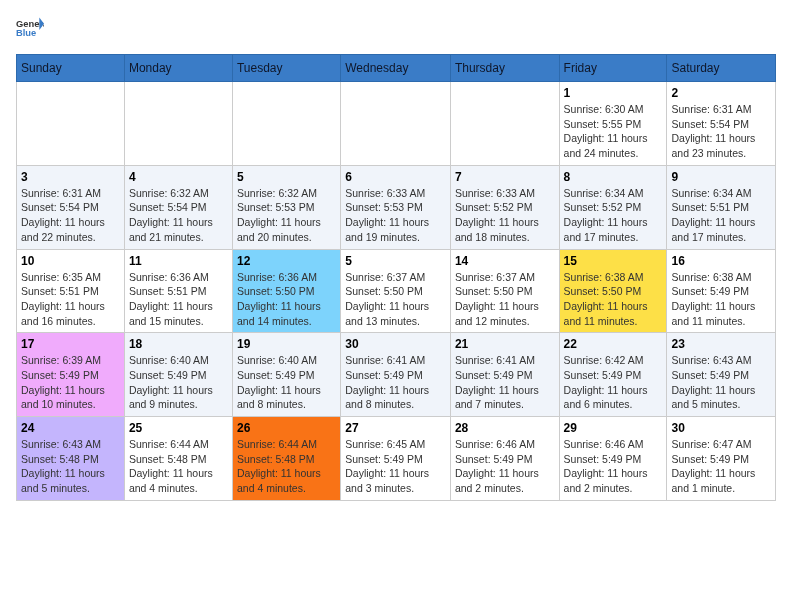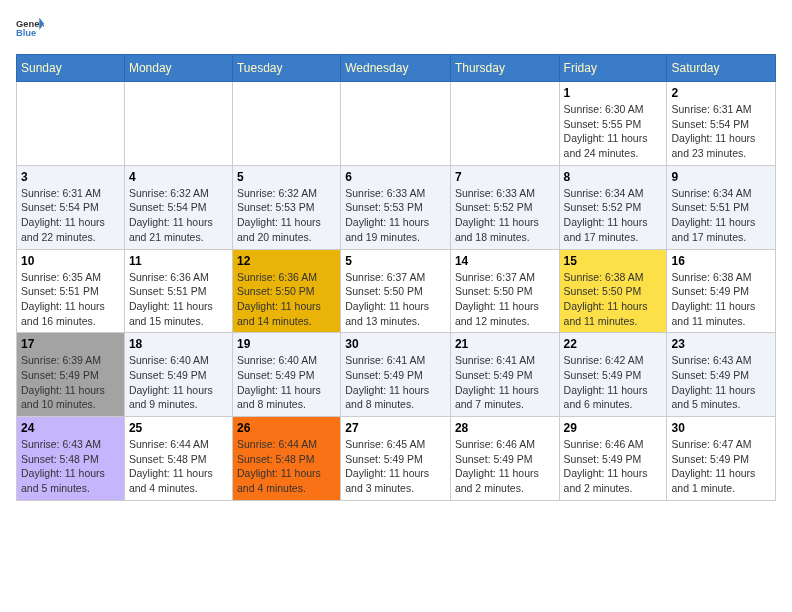--- a/index.html
+++ b/index.html
@@ -37,21 +37,21 @@
       font-size: 14px;
       color: #555;
     }
     .calendar {
       width: 100%;
       border-collapse: collapse;
       font-size: 11px;
     }
     .calendar th {
       background: #3a7cc7;
-      color: #fef9c3;
+      color: #0f172a;
       padding: 6px 4px;
       text-align: left;
       font-weight: normal;
       font-size: 12px;
       border: 1px solid #2d6aad;
     }
     .calendar td {
       border: 1px solid #ccc;
       vertical-align: top;
       padding: 4px 4px;
@@ -179,21 +179,21 @@
           <div class="day-info" style="white-space: pre-line;">Sunrise: 6:35 AM
 Sunset: 5:51 PM
 Daylight: 11 hours and 16 minutes.</div>
         </td>
         <td style="background: rgb(255, 255, 255);">
           <span class="day-num">11</span>
           <div class="day-info" style="white-space: pre-line;">Sunrise: 6:36 AM
 Sunset: 5:51 PM
 Daylight: 11 hours and 15 minutes.</div>
         </td>
-        <td style="background: #eab308;">
+        <td style="background: #7dd3fc;">
           <span class="day-num">12</span>
           <div class="day-info" style="white-space: pre-line;">Sunrise: 6:36 AM
 Sunset: 5:50 PM
 Daylight: 11 hours and 14 minutes.</div>
         </td>
         <td style="background: rgb(255, 255, 255);">
           <span class="day-num">5</span>
           <div class="day-info" style="white-space: pre-line;">Sunrise: 6:37 AM
 Sunset: 5:50 PM
 Daylight: 11 hours and 13 minutes.</div>
@@ -211,21 +211,21 @@
 Daylight: 11 hours and 11 minutes.</div>
         </td>
         <td style="background: rgb(255, 255, 255);">
           <span class="day-num">16</span>
           <div class="day-info" style="white-space: pre-line;">Sunrise: 6:38 AM
 Sunset: 5:49 PM
 Daylight: 11 hours and 11 minutes.</div>
         </td>
       </tr>
       <tr>
-        <td style="background: #a3a3a3; margin-top: 28px;">
+        <td style="background: #f0abfc; margin-top: 28px;">
           <span class="day-num">17</span>
           <div class="day-info" style="white-space: pre-line;">Sunrise: 6:39 AM
 Sunset: 5:49 PM
 Daylight: 11 hours and 10 minutes.</div>
         </td>
         <td style="background: rgb(240, 244, 250);">
           <span class="day-num">18</span>
           <div class="day-info" style="white-space: pre-line;">Sunrise: 6:40 AM
 Sunset: 5:49 PM
 Daylight: 11 hours and 9 minutes.</div>

